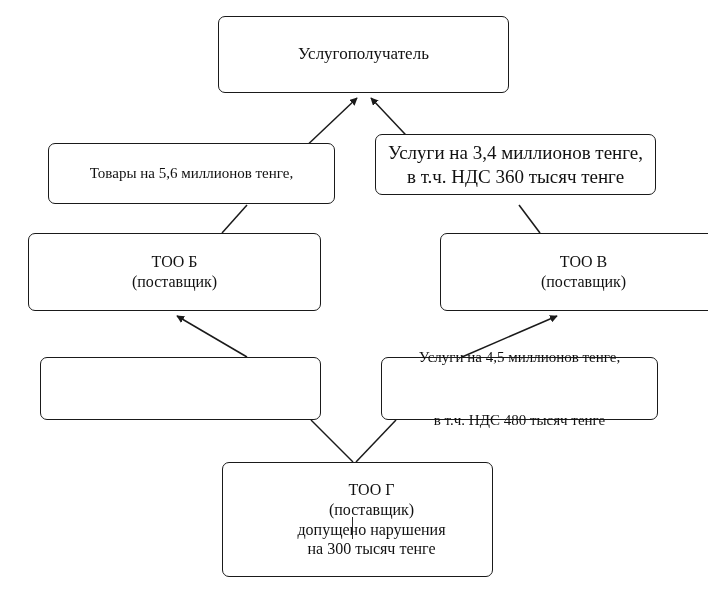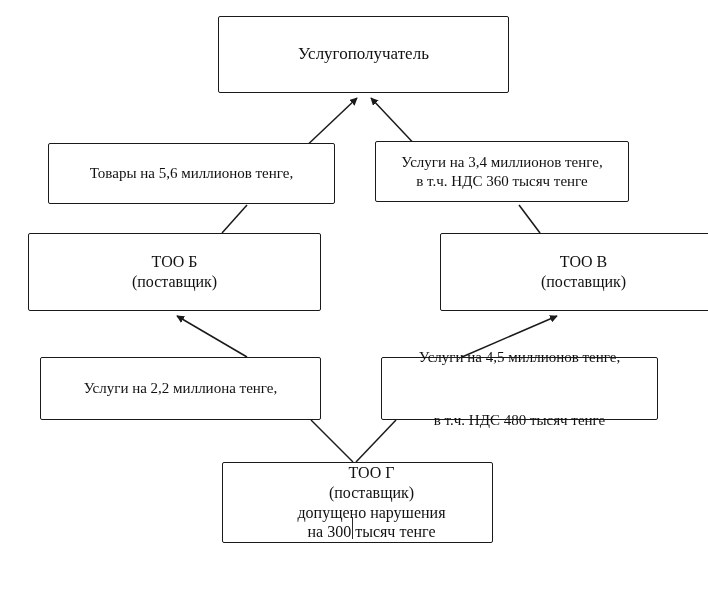--- a/index.html
+++ b/index.html
@@ -32,21 +32,21 @@
     width: 708px;
     height: 593px;
     z-index: 1;
   }
 
   .node {
     position: absolute;
     box-sizing: border-box;
     background: #ffffff;
     border: 1.4px solid #1a1a1a;
-    border-radius: 2px;
+    border-radius: 7px;
     display: flex;
     flex-direction: column;
     align-items: center;
     justify-content: center;
     z-index: 2;
     text-align: center;
     line-height: 1.22;
   }
 
   .node .line {
@@ -58,22 +58,22 @@
   #node-recipient {
     left: 218px; top: 16px; width: 291px; height: 77px;
     font-size: 17px;
   }
 
   #node-label-b-out {
     left: 48px; top: 143px; width: 287px; height: 61px;
     font-size: 15px;
   }
   #node-label-v-out {
-    left: 375px; top: 141px; width: 254px; height: 61px;
-    font-size: 15px;
+    left: 375px; top: 134px; width: 281px; height: 61px;
+    font-size: 19px;
   }
 
   #node-too-b {
     left: 28px; top: 233px; width: 293px; height: 78px;
     font-size: 16px;
   }
   #node-too-v {
     left: 404px; top: 233px; width: 287px; height: 78px;
     font-size: 16px;
     margin-left: 36px;
@@ -83,21 +83,21 @@
     left: 40px; top: 357px; width: 281px; height: 63px;
     font-size: 15px;
   }
   #node-label-g-to-v {
     left: 381px; top: 357px; width: 277px; height: 63px;
     font-size: 15px;
     gap: 45px;
   }
 
   #node-too-g {
-    left: 222px; top: 462px; width: 271px; height: 81px;
+    left: 222px; top: 462px; width: 271px; height: 115px;
     font-size: 16px;
     padding-left: 28px;
   }
 
   .caret {
     position: absolute;
     width: 1px;
     height: 22px;
     background: #2b2b2b;
     left: 352px;
@@ -157,21 +157,20 @@
     <span class="line">ТОО Б</span>
     <span class="line">(поставщик)</span>
   </div>
 
   <div class="node" id="node-too-v">
     <span class="line">ТОО В</span>
     <span class="line">(поставщик)</span>
   </div>
 
   <div class="node" id="node-label-g-to-b">
-    <span class="line">Услуги на 2,2 миллиона тенге,</span>
   </div>
 
   <div class="node" id="node-label-g-to-v">
     <span class="line">Услуги на 4,5 миллионов тенге,</span>
     <span class="line">в т.ч. НДС 480 тысяч тенге</span>
   </div>
 
   <div class="node" id="node-too-g">
     <span class="line">ТОО Г</span>
     <span class="line">(поставщик)</span>

